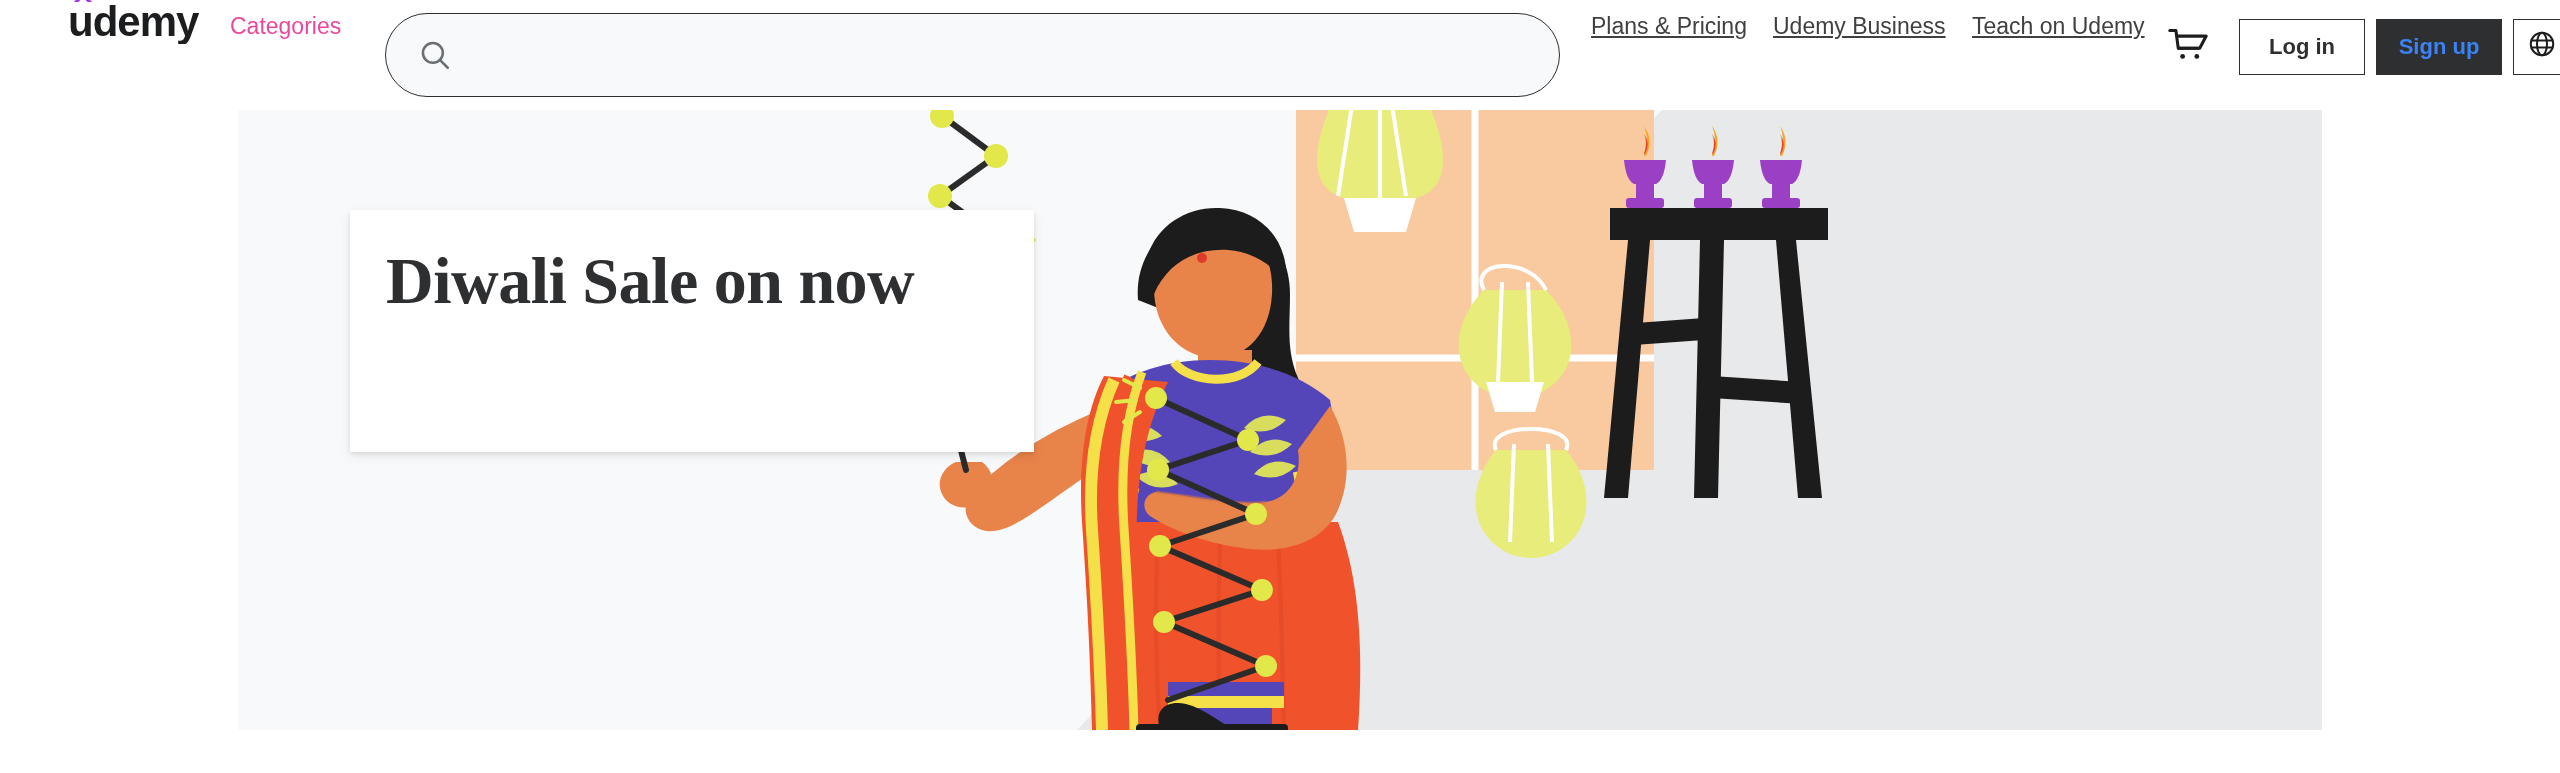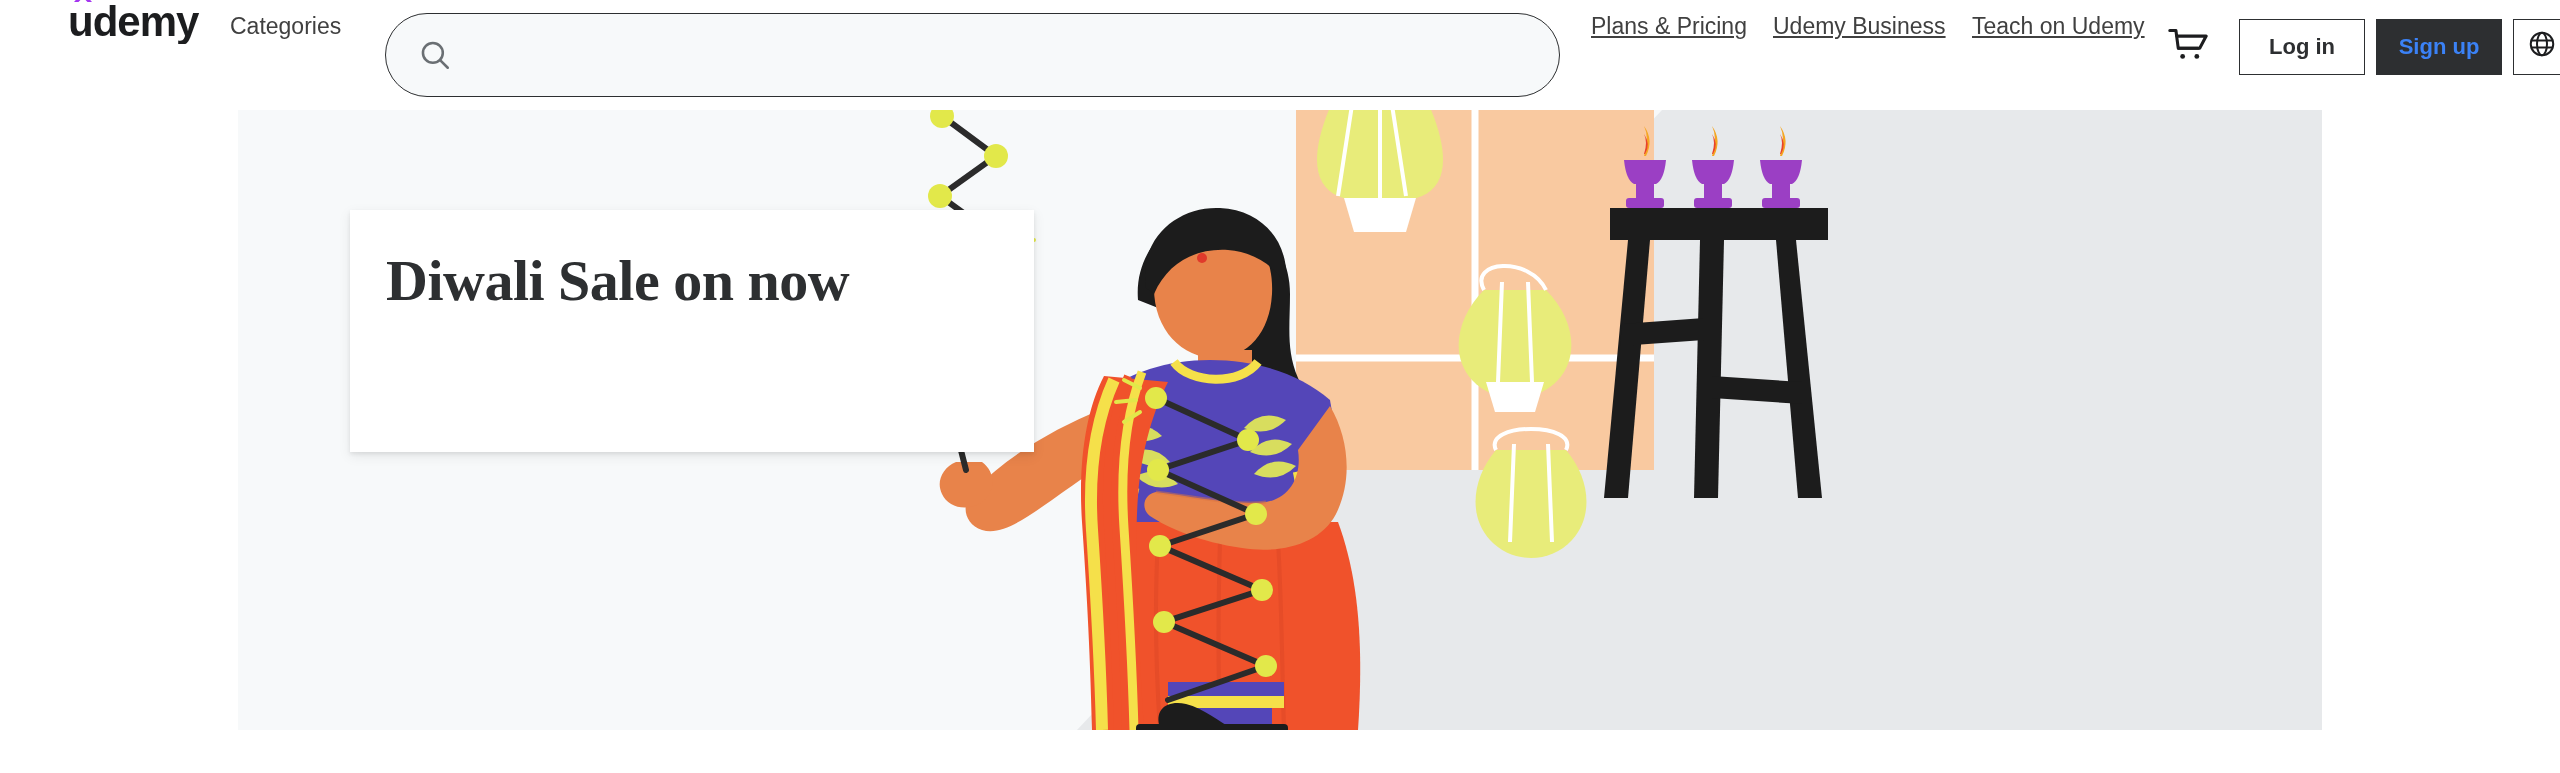--- a/index.html
+++ b/index.html
@@ -31,21 +31,21 @@
     width: 150px;
     height: 60px;
   }
   #logo svg { display: block; }
 
   #nav-categories {
     position: absolute;
     left: 190px;
     top: 12px;
     font-size: 23px;
-    color: #404040;
+    color: #ec4899;
     line-height: 28px;
     white-space: nowrap;
     cursor: pointer;
   }
 
   #searchbar {
     position: absolute;
     left: 345px;
     top: 13px;
     width: 1175px;
@@ -151,21 +151,21 @@
     width: 684px;
     height: 242px;
     background: #ffffff;
     box-shadow: 0 2px 4px rgba(0,0,0,0.08), 0 4px 12px rgba(0,0,0,0.08);
     padding: 40px 36px 0 36px;
     z-index: 6;
   }
   #hero-title {
     font-family: "Liberation Serif", serif;
     font-weight: bold;
-    font-size: 58px;
+    font-size: 66px;
     line-height: 62px;
     color: #2d2f31;
     letter-spacing: -0.5px;
   }
   #hero-sub {
     margin-top: 22px;
     font-size: 26px;
     line-height: 36px;
     color: #2d2f31;
   }

